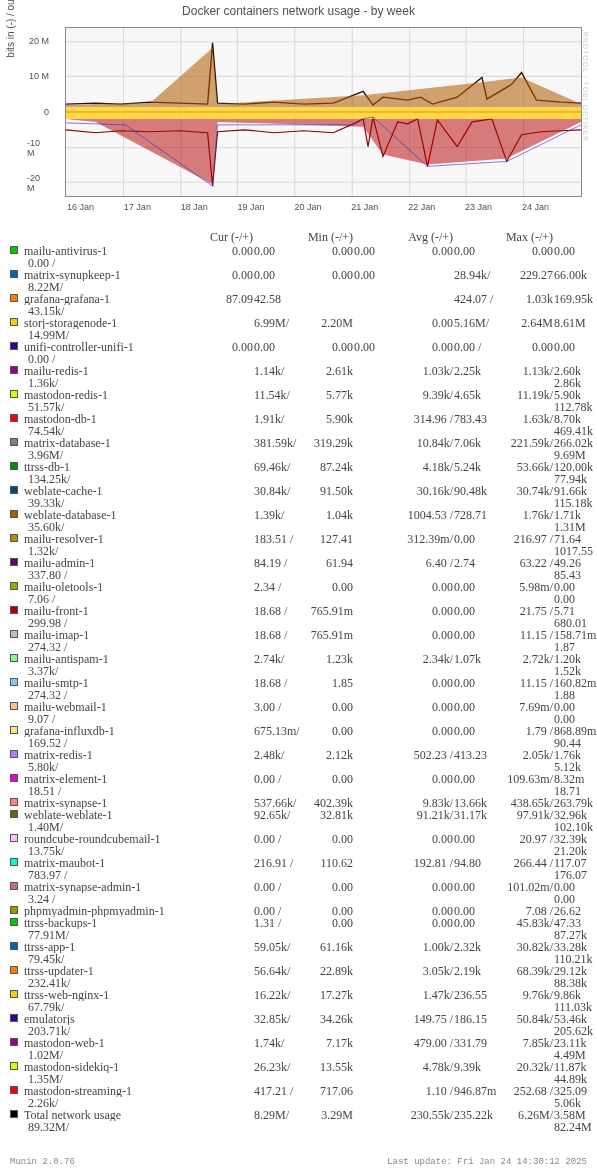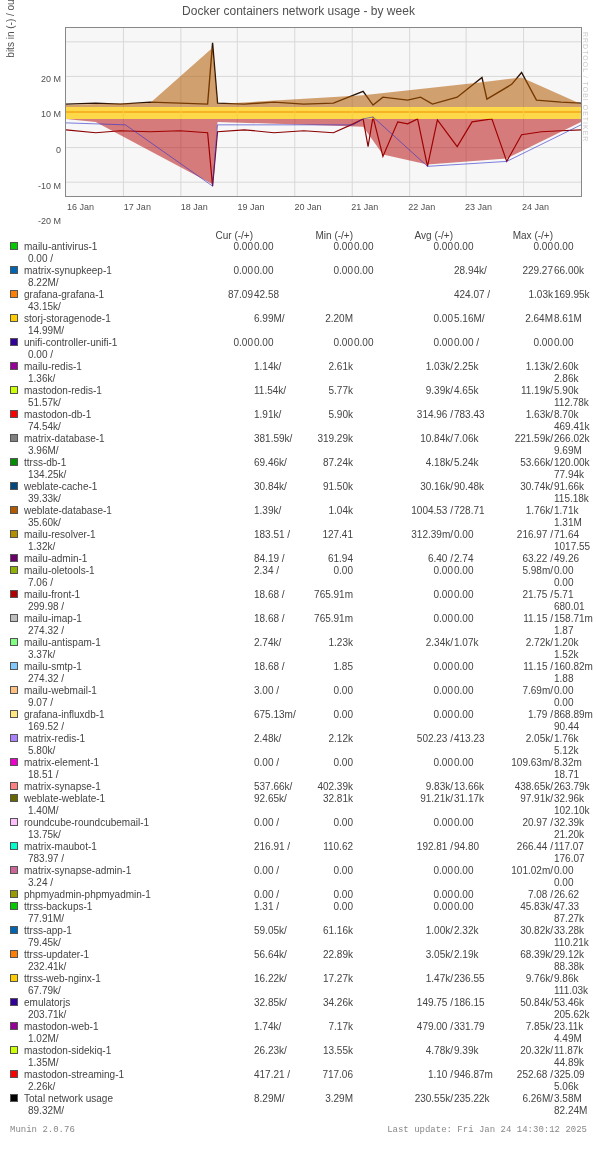--- a/index.html
+++ b/index.html
@@ -54,38 +54,38 @@
   }
   .yticks {
     position: absolute;
     left: -28px;
     top: 5px;
     bottom: 25px;
     width: 34px;
     font-size: 9px;
     color: #505050;
   }
-  .ytick { position: absolute; right: 0; transform: translateY(-50%); margin-top: 38px; }
+  .ytick { position: absolute; right: 12px; transform: translateY(-50%); }
   .xticks {
     position: absolute;
     left: 10px;
     right: 5px;
     bottom: 8px;
     height: 12px;
     font-size: 9px;
     color: #505050;
   }
   .xtick { position: absolute; transform: translateX(-50%); white-space: nowrap; }
   .grid line { stroke: #d8d8d8; stroke-width: 1; }
   .grid .zero { stroke: #c00; stroke-width: 1; }
 
   .legend {
     margin: 8px 10px 0 10px;
-    font-family: Liberation Sans, sans-serif;
-    font-size: 10px;
+    font-family: Liberation Serif, serif;
+    font-size: 12px;
     color: #444;
   }
   .legend-header {
     display: grid;
     grid-template-columns: 10px 175px 58px 42px 58px 42px 58px 42px 58px 42px;
     white-space: pre;
   }
   .legend-header span { text-align: right; }
   .legend-row {
     display: grid;
@@ -101,21 +101,21 @@
   .name { padding-left: 4px; white-space: nowrap; overflow: hidden; }
   .num { text-align: right; white-space: nowrap; }
   .sl { text-align: left; padding-left: 1px; }
   .row2 {
     display: grid;
     grid-template-columns: 10px 175px 58px 42px 58px 42px 58px 42px 58px 42px;
     line-height: 12px;
   }
   .row2 .cont { padding-left: 8px; }
   .footer {
-    margin: 8px 10px 4px 10px;
+    margin: 24px 10px 4px 10px;
     font-family: "Courier New", monospace;
     font-size: 9px;
     color: #888;
     display: flex;
     justify-content: space-between;
   }
 </style>
 </head>
 <body>
 
@@ -501,20 +501,32 @@
         <div class="name">mailu-admin-1</div>
         <div class="num"></div>
         <div class="num sl">84.19 /</div>
         <div class="num">61.94</div>
         <div class="num sl"></div>
         <div class="num">6.40 /</div>
         <div class="num sl">2.74</div>
         <div class="num">63.22 /</div>
         <div class="num sl">49.26</div>
       </div>
+      <div class="row2">
+        <div></div>
+        <div class="cont">337.80 /</div>
+        <div></div>
+        <div></div>
+        <div></div>
+        <div></div>
+        <div></div>
+        <div></div>
+        <div></div>
+        <div class="num sl">85.43</div>
+      </div>
       <div class="legend-row">
         <div class="swatch" style="background:#8fb300"></div>
         <div class="name">mailu-oletools-1</div>
         <div class="num"></div>
         <div class="num sl">2.34 /</div>
         <div class="num">0.00</div>
         <div class="num sl"></div>
         <div class="num">0.00</div>
         <div class="num sl">0.00</div>
         <div class="num">5.98m/</div>

